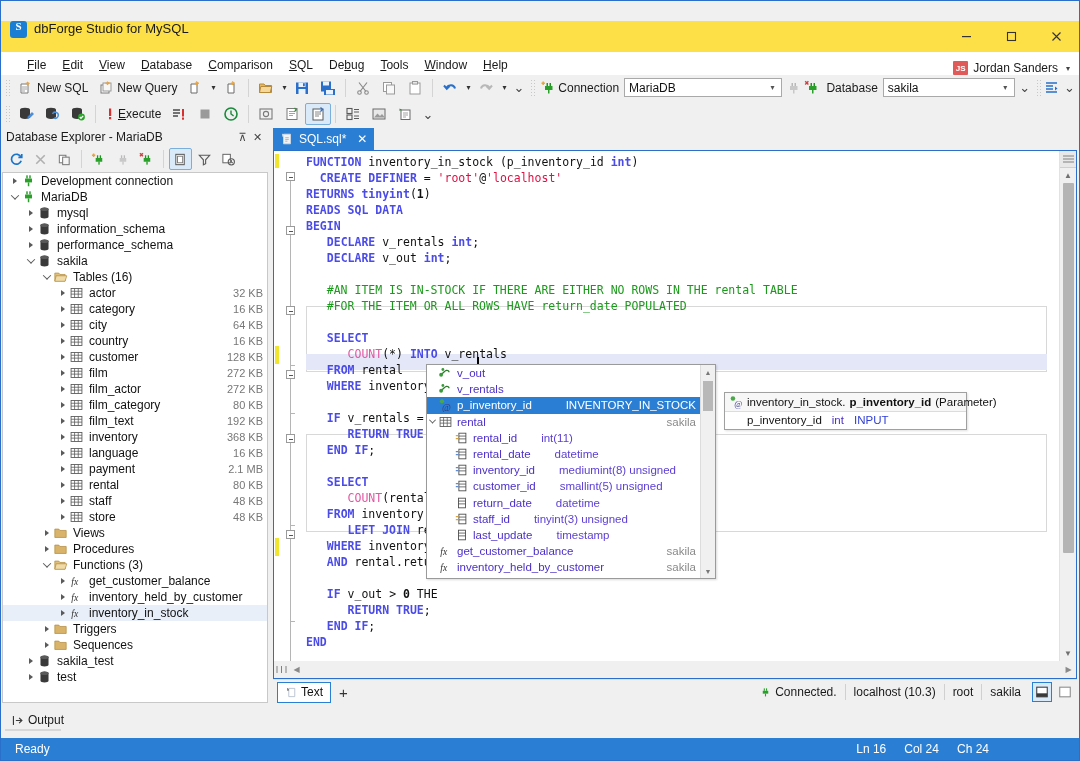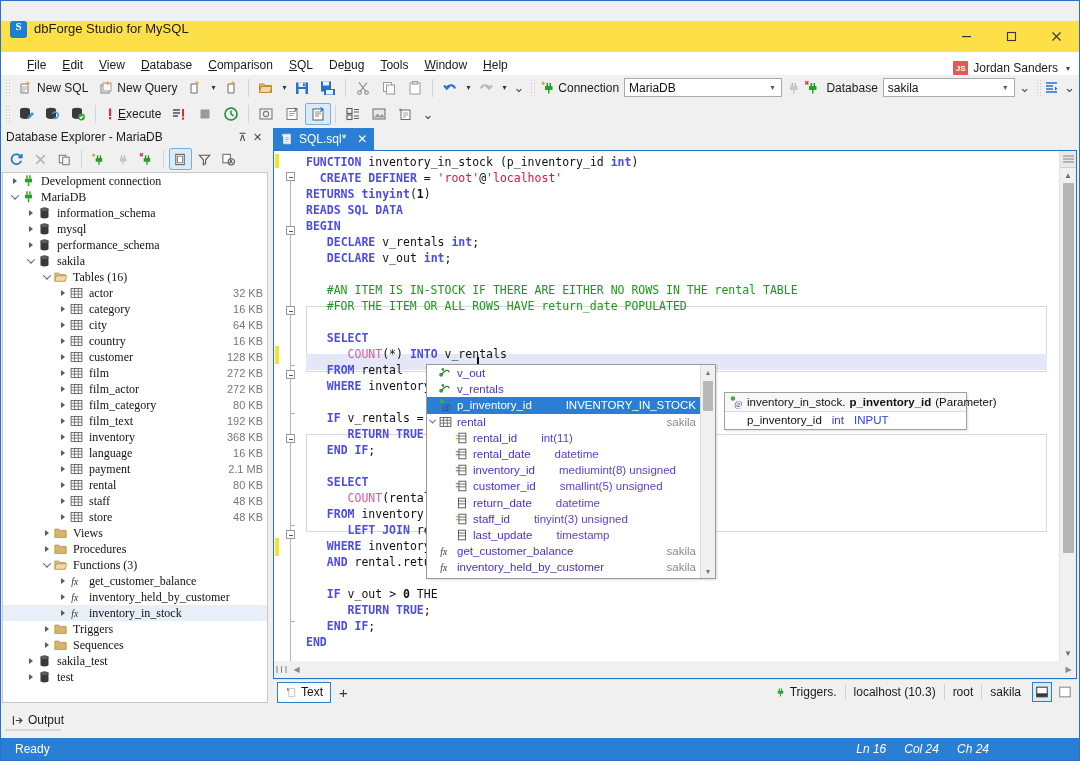--- a/index.html
+++ b/index.html
@@ -136,21 +136,21 @@
     width: 0; height: 0; display: block;
     border-left: 4px solid #5a5a5a; border-top: 3.5px solid transparent;
     border-bottom: 3.5px solid transparent;
   }
   .tw.open i {
     border: none; width: 6px; height: 6px;
     border-left: 1.5px solid #5a5a5a; border-bottom: 1.5px solid #5a5a5a;
     transform: rotate(-45deg) translate(1px,-1px);
   }
   .ticon { width: 16px; flex: 0 0 auto; margin-right: 4px; position: relative; height: 14px; }
-  .tlabel { color: #111; flex: 1 1 auto; overflow: hidden; text-overflow: ellipsis; font-family: Liberation Serif, serif; }
+  .tlabel { color: #111; flex: 1 1 auto; overflow: hidden; text-overflow: ellipsis; }
   .tsize { color: #777; font-size: 11px; margin-left: 8px; flex: 0 0 auto; }
   .splitter-v { width: 4px; flex: 0 0 auto; background: #f0f0f0; cursor: col-resize; }
 
   
   .editor-area {
     flex: 1 1 auto; display: flex; flex-direction: column;
     min-width: 0; min-height: 0; padding-right: 2px;
   }
   .tabstrip { height: 22px; display: flex; align-items: flex-end; flex: 0 0 auto; }
   .etab {
@@ -305,21 +305,21 @@
   }
   .outtab-underline { position: absolute; left: 4px; bottom: 7px; width: 56px; height: 2px; background: #d8d8d8; }
 
   
   .statusbar {
     height: 22px; background: #2a7fd4; color: #fff;
     display: flex; align-items: center; flex: 0 0 auto;
     font-size: 12px; padding: 0 8px;
   }
   .sb-ready { padding-left: 6px; }
-  .sb-right { margin-left: auto; display: flex; gap: 18px; padding-right: 82px; font-style: italic; }
+  .sb-right { margin-left: auto; display: flex; gap: 18px; padding-right: 82px; }
 </style>
 </head>
 <body>
 
 <div id="app">
 
   <div class="titlebar">
     <div class="app-logo"></div>
     <div class="app-title">dbForge Studio for MySQL</div>
     <div class="win-btns">
@@ -747,32 +747,32 @@
           </div>
           <div class="tnode">
             <div class="tw" style="margin-left: 22px;">
               <i></i>
             </div>
             <span class="ticon"><svg width="15" height="14" viewBox="0 0 16 16">
                 <ellipse cx="8" cy="3.6" rx="4.6" ry="2" fill="#4a4a4a"></ellipse>
                 <path d="M3.4 3.6v8.6c0 1.1 2.1 2 4.6 2s4.6-.9 4.6-2V3.6z" fill="#3a3a3a"></path>
                 <ellipse cx="8" cy="3.6" rx="4.6" ry="2" fill="#5a5a5a"></ellipse>
               </svg></span>
-            <span class="tlabel">information_schema</span>
+            <span class="tlabel">mysql</span>
           </div>
           <div class="tnode">
             <div class="tw" style="margin-left: 22px;">
               <i></i>
             </div>
             <span class="ticon"><svg width="15" height="14" viewBox="0 0 16 16">
                 <ellipse cx="8" cy="3.6" rx="4.6" ry="2" fill="#4a4a4a"></ellipse>
                 <path d="M3.4 3.6v8.6c0 1.1 2.1 2 4.6 2s4.6-.9 4.6-2V3.6z" fill="#3a3a3a"></path>
                 <ellipse cx="8" cy="3.6" rx="4.6" ry="2" fill="#5a5a5a"></ellipse>
               </svg></span>
-            <span class="tlabel">mysql</span>
+            <span class="tlabel">information_schema</span>
           </div>
           <div class="tnode">
             <div class="tw" style="margin-left: 22px;">
               <i></i>
             </div>
             <span class="ticon"><svg width="15" height="14" viewBox="0 0 16 16">
                 <ellipse cx="8" cy="3.6" rx="4.6" ry="2" fill="#4a4a4a"></ellipse>
                 <path d="M3.4 3.6v8.6c0 1.1 2.1 2 4.6 2s4.6-.9 4.6-2V3.6z" fill="#3a3a3a"></path>
                 <ellipse cx="8" cy="3.6" rx="4.6" ry="2" fill="#5a5a5a"></ellipse>
               </svg></span>
@@ -1339,21 +1339,21 @@
         <div class="rstatus">
           <div class="rstat">
             <span class="ico" style="width:11px;height:13px">
               <svg width="11" height="13" viewBox="0 0 16 16">
                 <rect x="5.5" y="2" width="1.5" height="3.5" fill="#1a9a1a"></rect>
                 <rect x="8.8" y="2" width="1.5" height="3.5" fill="#1a9a1a"></rect>
                 <rect x="4" y="5.5" width="8" height="4.2" fill="#2aa02a"></rect>
                 <rect x="7.2" y="9.7" width="1.6" height="4" fill="#2aa02a"></rect>
               </svg>
             </span>
-            <span>Triggers.</span>
+            <span>Connected.</span>
           </div>
           <div class="rstat">localhost (10.3)</div>
           <div class="rstat">root</div>
           <div class="rstat">sakila</div>
           <div class="rbtn active">
             <svg width="14" height="14" viewBox="0 0 16 16">
               <rect x="2" y="2.5" width="12" height="11" fill="#fff" stroke="#3a3a3a" stroke-width="1.2"></rect>
               <rect x="2" y="9.5" width="12" height="4" fill="#3a3a3a"></rect>
             </svg>
           </div>

